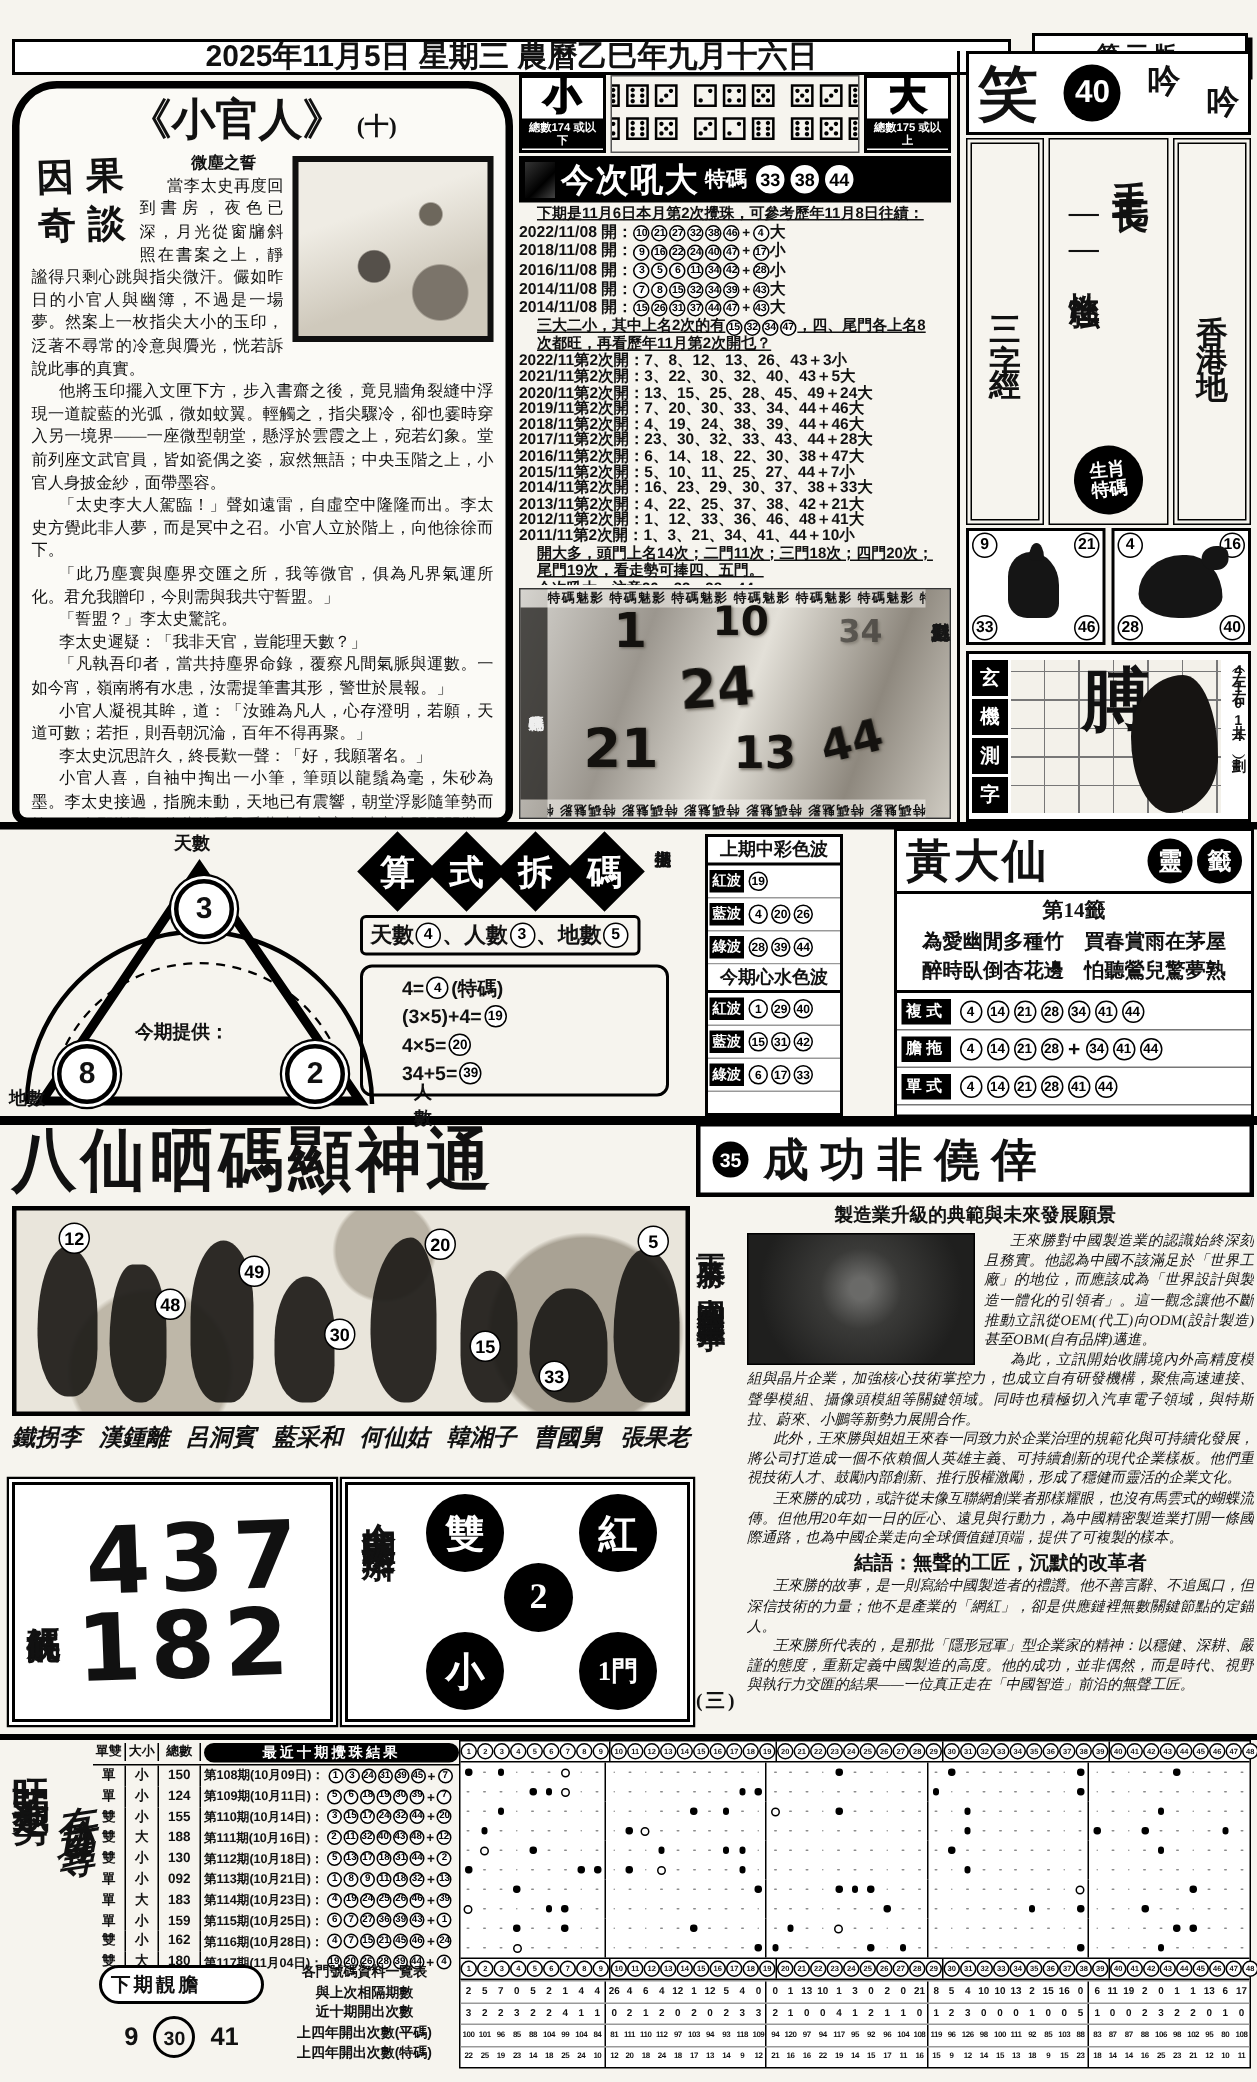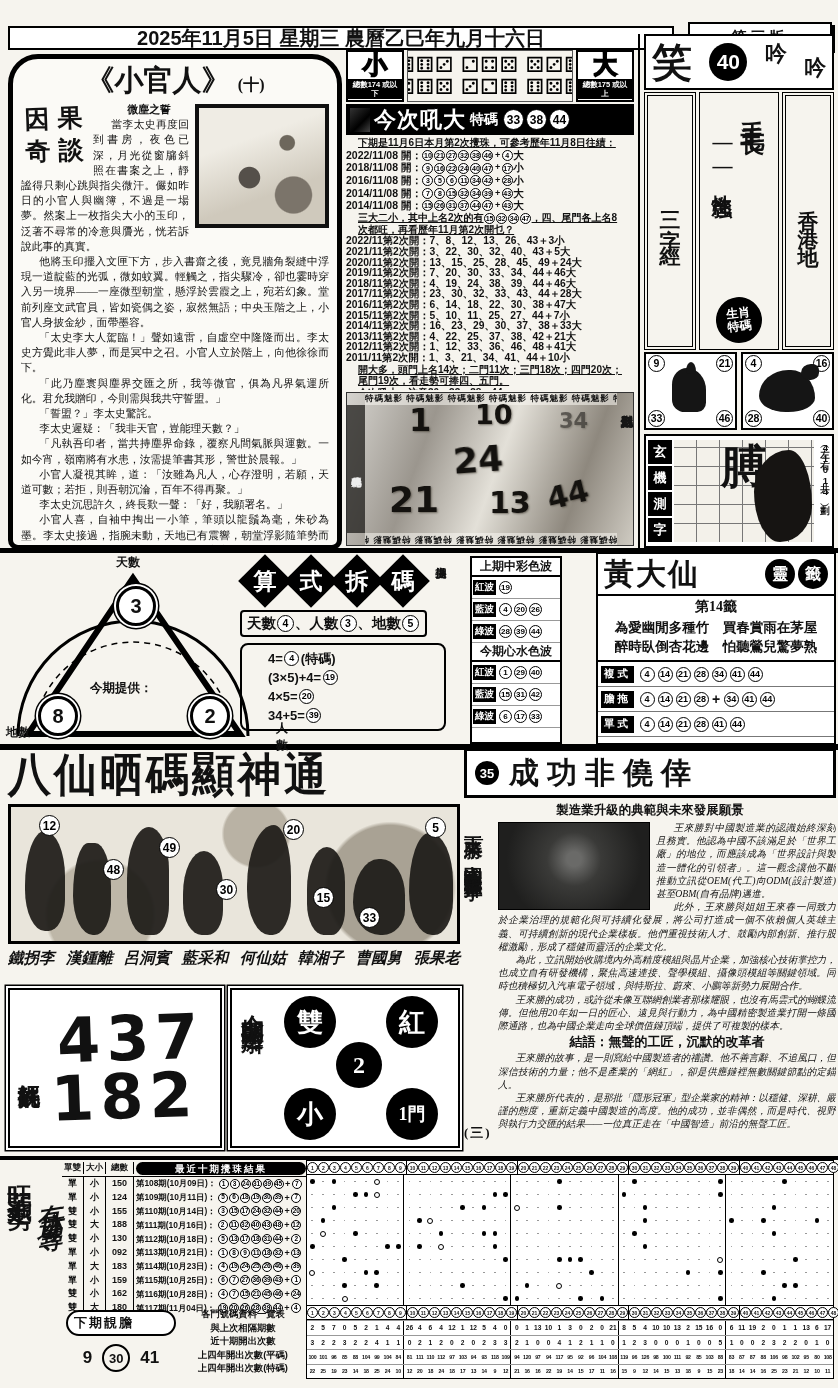--- a/index.html
+++ b/index.html
@@ -663,22 +663,22 @@
     </div>
     <div class="ftSub">製造業升級的典範與未來發展願景</div>
     <div class="ftWrap">
       <div class="ftSide">
         <span class="vert" style="height:300px;">王來勝—中國智造的無聲推手</span>
         <div class="ftSidePart">(三)</div>
       </div>
       <div class="ftBody" id="f-body">
         <div class="photo"></div>
       <p>王來勝對中國製造業的認識始終深刻且務實。他認為中國不該滿足於「世界工廠」的地位，而應該成為「世界設計與製造一體化的引領者」。這一觀念讓他不斷推動立訊從OEM(代工)向ODM(設計製造)甚至OBM(自有品牌)邁進。</p>
+          <p>為此，立訊開始收購境內外高精度模組與晶片企業，加強核心技術掌控力，也成立自有研發機構，聚焦高速連接、聲學模組、攝像頭模組等關鍵領域。同時也積極切入汽車電子領域，與特斯拉、蔚來、小鵬等新勢力展開合作。</p>
           <p>此外，王來勝與姐姐王來春一同致力於企業治理的規範化與可持續化發展，將公司打造成一個不依賴個人英雄主義、可持續創新的現代企業樣板。他們重視技術人才、鼓勵內部創新、推行股權激勵，形成了穩健而靈活的企業文化。</p>
-          <p>為此，立訊開始收購境內外高精度模組與晶片企業，加強核心技術掌控力，也成立自有研發機構，聚焦高速連接、聲學模組、攝像頭模組等關鍵領域。同時也積極切入汽車電子領域，與特斯拉、蔚來、小鵬等新勢力展開合作。</p>
           <p>王來勝的成功，或許從未像互聯網創業者那樣耀眼，也沒有馬雲式的蝴蝶流傳。但他用20年如一日的匠心、遠見與行動力，為中國精密製造業打開一條國際通路，也為中國企業走向全球價值鏈頂端，提供了可複製的樣本。</p>
           <div class="ftMid">結語：無聲的工匠，沉默的改革者</div>
           <p>王來勝的故事，是一則寫給中國製造者的禮讚。他不善言辭、不追風口，但深信技術的力量；他不是產業的「網紅」，卻是供應鏈裡無數關鍵節點的定錨人。</p>
           <p>王來勝所代表的，是那批「隱形冠軍」型企業家的精神：以穩健、深耕、嚴謹的態度，重新定義中國製造的高度。他的成功，並非偶然，而是時代、視野與執行力交匯的結果——一位真正走在「中國智造」前沿的無聲工匠。</p>
         </div>
     </div>
   </div>
 
   <div class="abs bottom"></div>
   <div class="abs trend1 vert">旺弱走勢</div>

